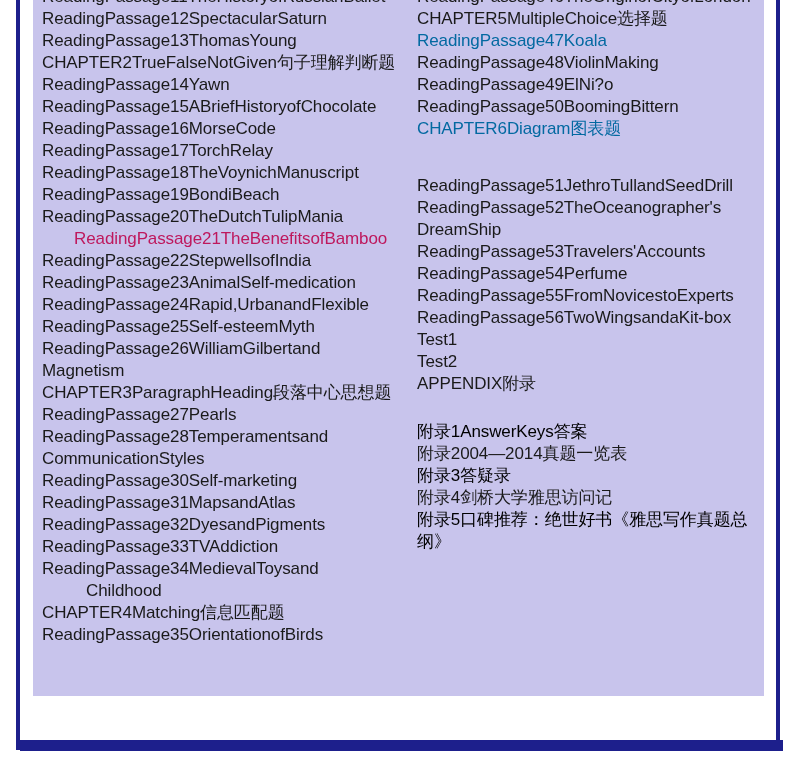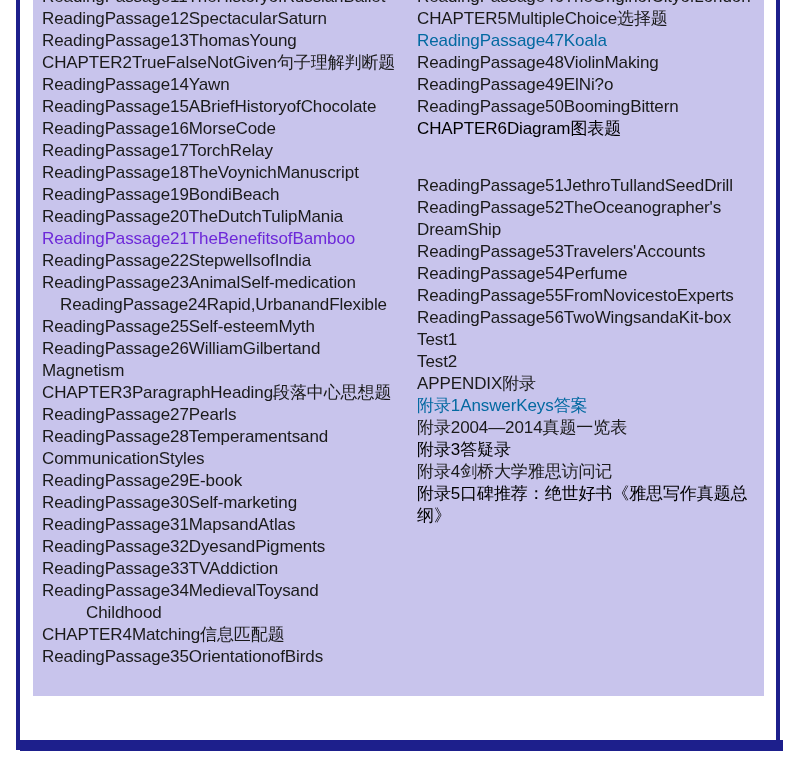--- a/index.html
+++ b/index.html
@@ -91,60 +91,59 @@
         <div class="toc-entry" style="color: rgb(26, 26, 26);">ReadingPassage12SpectacularSaturn</div>
         <div class="toc-entry" style="color: rgb(26, 26, 26);">ReadingPassage13ThomasYoung</div>
         <div class="toc-entry" style="color: rgb(26, 26, 26);">CHAPTER2TrueFalseNotGiven句子理解判断题</div>
         <div class="toc-entry" style="color: rgb(26, 26, 26);">ReadingPassage14Yawn</div>
         <div class="toc-entry" style="color: rgb(26, 26, 26);">ReadingPassage15ABriefHistoryofChocolate</div>
         <div class="toc-entry" style="color: rgb(26, 26, 26);">ReadingPassage16MorseCode</div>
         <div class="toc-entry" style="color: rgb(26, 26, 26);">ReadingPassage17TorchRelay</div>
         <div class="toc-entry" style="color: rgb(26, 26, 26);">ReadingPassage18TheVoynichManuscript</div>
         <div class="toc-entry" style="color: rgb(26, 26, 26);">ReadingPassage19BondiBeach</div>
         <div class="toc-entry" style="color: rgb(26, 26, 26);">ReadingPassage20TheDutchTulipMania</div>
-        <div class="toc-entry" style="color: #6d28d9;">ReadingPassage21TheBenefitsofBamboo</div>
+        <div class="toc-entry" style="color: #be185d; margin-left: 32px;">ReadingPassage21TheBenefitsofBamboo</div>
         <div class="toc-entry" style="color: rgb(26, 26, 26);">ReadingPassage22StepwellsofIndia</div>
         <div class="toc-entry" style="color: rgb(26, 26, 26);">ReadingPassage23AnimalSelf-medication</div>
-        <div class="toc-entry" style="color: rgb(26, 26, 26); text-align: center;">ReadingPassage24Rapid,UrbanandFlexible</div>
+        <div class="toc-entry" style="color: rgb(26, 26, 26);">ReadingPassage24Rapid,UrbanandFlexible</div>
         <div class="toc-entry" style="color: rgb(26, 26, 26);">ReadingPassage25Self-esteemMyth</div>
         <div class="toc-entry" style="color: rgb(26, 26, 26);">ReadingPassage26WilliamGilbertand</div>
         <div class="toc-entry" style="color: rgb(26, 26, 26);">Magnetism</div>
         <div class="toc-entry" style="color: rgb(26, 26, 26);">CHAPTER3ParagraphHeading段落中心思想题</div>
         <div class="toc-entry" style="color: rgb(26, 26, 26);">ReadingPassage27Pearls</div>
         <div class="toc-entry" style="color: rgb(26, 26, 26);">ReadingPassage28Temperamentsand</div>
         <div class="toc-entry" style="color: rgb(26, 26, 26);">CommunicationStyles</div>
-        <div class="toc-entry" style="color: rgb(26, 26, 26);">ReadingPassage29E-book</div>
         <div class="toc-entry" style="color: rgb(26, 26, 26);">ReadingPassage30Self-marketing</div>
         <div class="toc-entry" style="color: rgb(26, 26, 26);">ReadingPassage31MapsandAtlas</div>
         <div class="toc-entry" style="color: rgb(26, 26, 26);">ReadingPassage32DyesandPigments</div>
         <div class="toc-entry" style="color: rgb(26, 26, 26);">ReadingPassage33TVAddiction</div>
         <div class="toc-entry" style="color: rgb(26, 26, 26);">ReadingPassage34MedievalToysand</div>
         <div class="toc-entry" style="color: rgb(26, 26, 26); margin-left: 44px;">Childhood</div>
         <div class="toc-entry" style="color: rgb(26, 26, 26);">CHAPTER4Matching信息匹配题</div>
         <div class="toc-entry" style="color: rgb(26, 26, 26);">ReadingPassage35OrientationofBirds</div>
       </div>
     <div class="toc-col toc-col-right">
         <div class="toc-entry" style="color: rgb(26, 26, 26);">ReadingPassage46TheOriginofCityofLondon</div>
         <div class="toc-entry" style="color: rgb(26, 26, 26);">CHAPTER5MultipleChoice选择题</div>
         <div class="toc-entry" style="color: #0369a1;">ReadingPassage47Koala</div>
         <div class="toc-entry" style="color: rgb(26, 26, 26);">ReadingPassage48ViolinMaking</div>
         <div class="toc-entry" style="color: rgb(26, 26, 26);">ReadingPassage49ElNi?o</div>
         <div class="toc-entry" style="color: rgb(26, 26, 26);">ReadingPassage50BoomingBittern</div>
-        <div class="toc-entry" style="color: #000000;">CHAPTER6Diagram图表题</div>
+        <div class="toc-entry" style="color: #0369a1;">CHAPTER6Diagram图表题</div>
         <div class="toc-entry" style="color: rgb(26, 26, 26); margin-top: 35px;">ReadingPassage51JethroTullandSeedDrill</div>
         <div class="toc-entry" style="color: rgb(26, 26, 26);">ReadingPassage52TheOceanographer's</div>
         <div class="toc-entry" style="color: rgb(26, 26, 26);">DreamShip</div>
         <div class="toc-entry" style="color: rgb(26, 26, 26);">ReadingPassage53Travelers'Accounts</div>
         <div class="toc-entry" style="color: rgb(26, 26, 26);">ReadingPassage54Perfume</div>
         <div class="toc-entry" style="color: rgb(26, 26, 26);">ReadingPassage55FromNovicestoExperts</div>
         <div class="toc-entry" style="color: rgb(26, 26, 26);">ReadingPassage56TwoWingsandaKit-box</div>
         <div class="toc-entry" style="color: rgb(26, 26, 26);">Test1</div>
         <div class="toc-entry" style="color: rgb(26, 26, 26);">Test2</div>
         <div class="toc-entry" style="color: rgb(26, 26, 26);">APPENDIX附录</div>
-        <div class="toc-entry" style="color: #0369a1;">附录1AnswerKeys答案</div>
+        <div class="toc-entry" style="color: #000000; margin-top: 26px;">附录1AnswerKeys答案</div>
         <div class="toc-entry" style="color: rgb(26, 26, 26);">附录2004—2014真题一览表</div>
         <div class="toc-entry" style="color: #000000;">附录3答疑录</div>
         <div class="toc-entry" style="color: rgb(26, 26, 26);">附录4剑桥大学雅思访问记</div>
         <div class="toc-entry" style="color: #000000;">附录5口碑推荐：绝世好书《雅思写作真题总纲》</div>
       </div>
   </div>
 </div>
 
 <div class="footer-rule" style="background: rgb(29, 31, 140);"></div>
 

